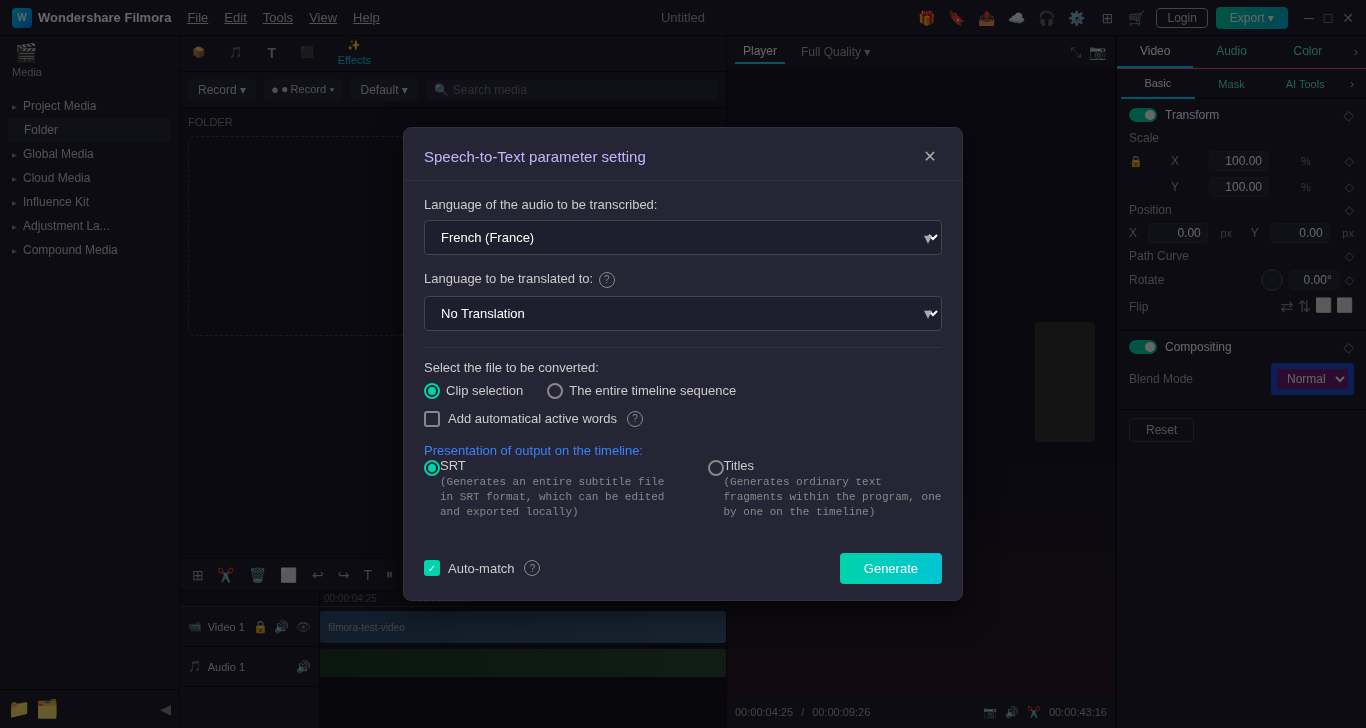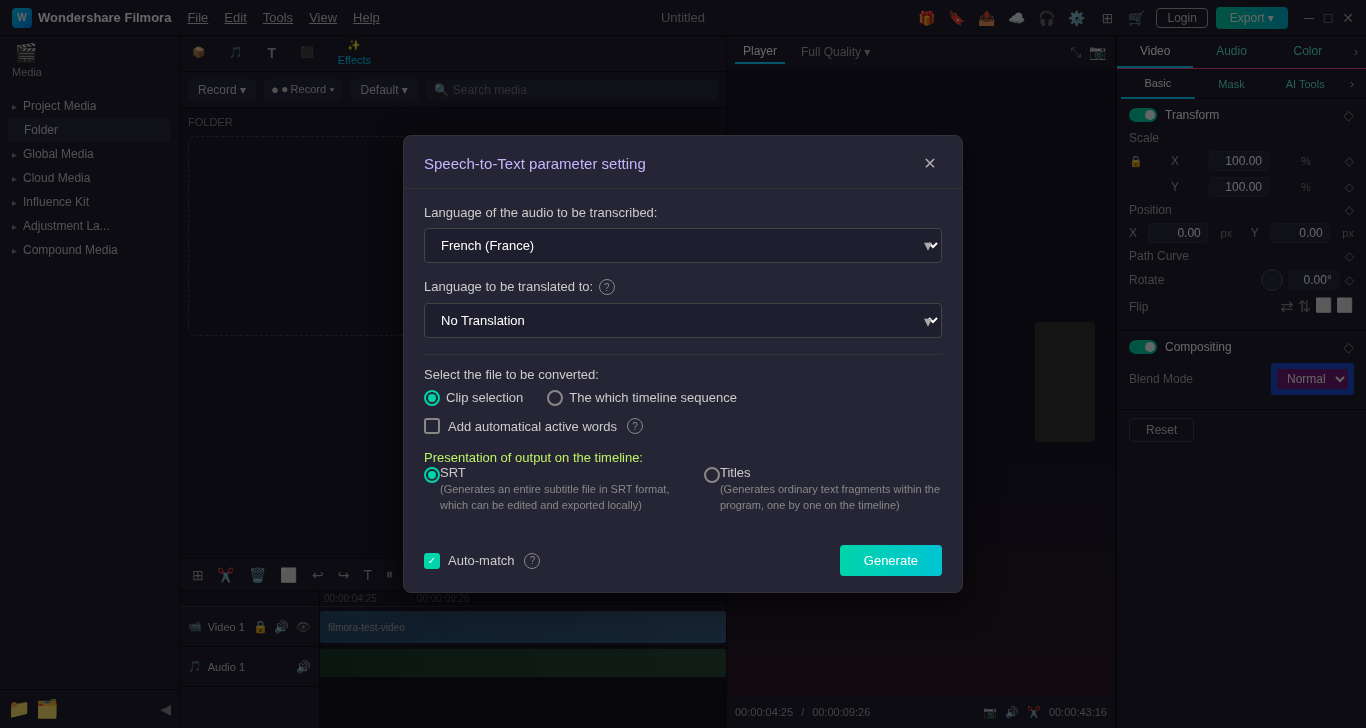--- a/index.html
+++ b/index.html
@@ -584,27 +584,28 @@
       height: 16px;
       border-radius: 50%;
       border: 1px solid #888;
       color: #888;
       font-size: 10px;
       cursor: pointer;
       margin-left: 2px;
     }
     .output-section-label {
       font-size: 13px;
-      color: #bef264;
+      color: #3b82f6;
     }
     .srt-desc {
       font-size: 11px;
       color: #888;
       margin-top: 2px;
       line-height: 1.4;
+      font-family: Liberation Mono, monospace;
     }
     .output-options {
       display: flex;
       gap: 24px;
       margin-bottom: 16px;
     }
     .output-option {
       display: flex;
       gap: 0;
       align-items: flex-start;
@@ -983,21 +984,21 @@
       <div class="modal-divider"></div>
 
       <div class="modal-section-label">Select the file to be converted:</div>
       <div class="radio-group">
         <label class="radio-option">
           <div class="radio-circle checked"></div>
           <span>Clip selection</span>
         </label>
         <label class="radio-option">
           <div class="radio-circle"></div>
-          <span>The which timeline sequence</span>
+          <span>The entire timeline sequence</span>
         </label>
       </div>
 
       <div class="checkbox-row">
         <div class="checkbox-sq"></div>
         <span>Add automatical active words</span>
         <span class="help-icon">?</span>
       </div>
 
       <div class="output-section-label">Presentation of output on the timeline:</div>

